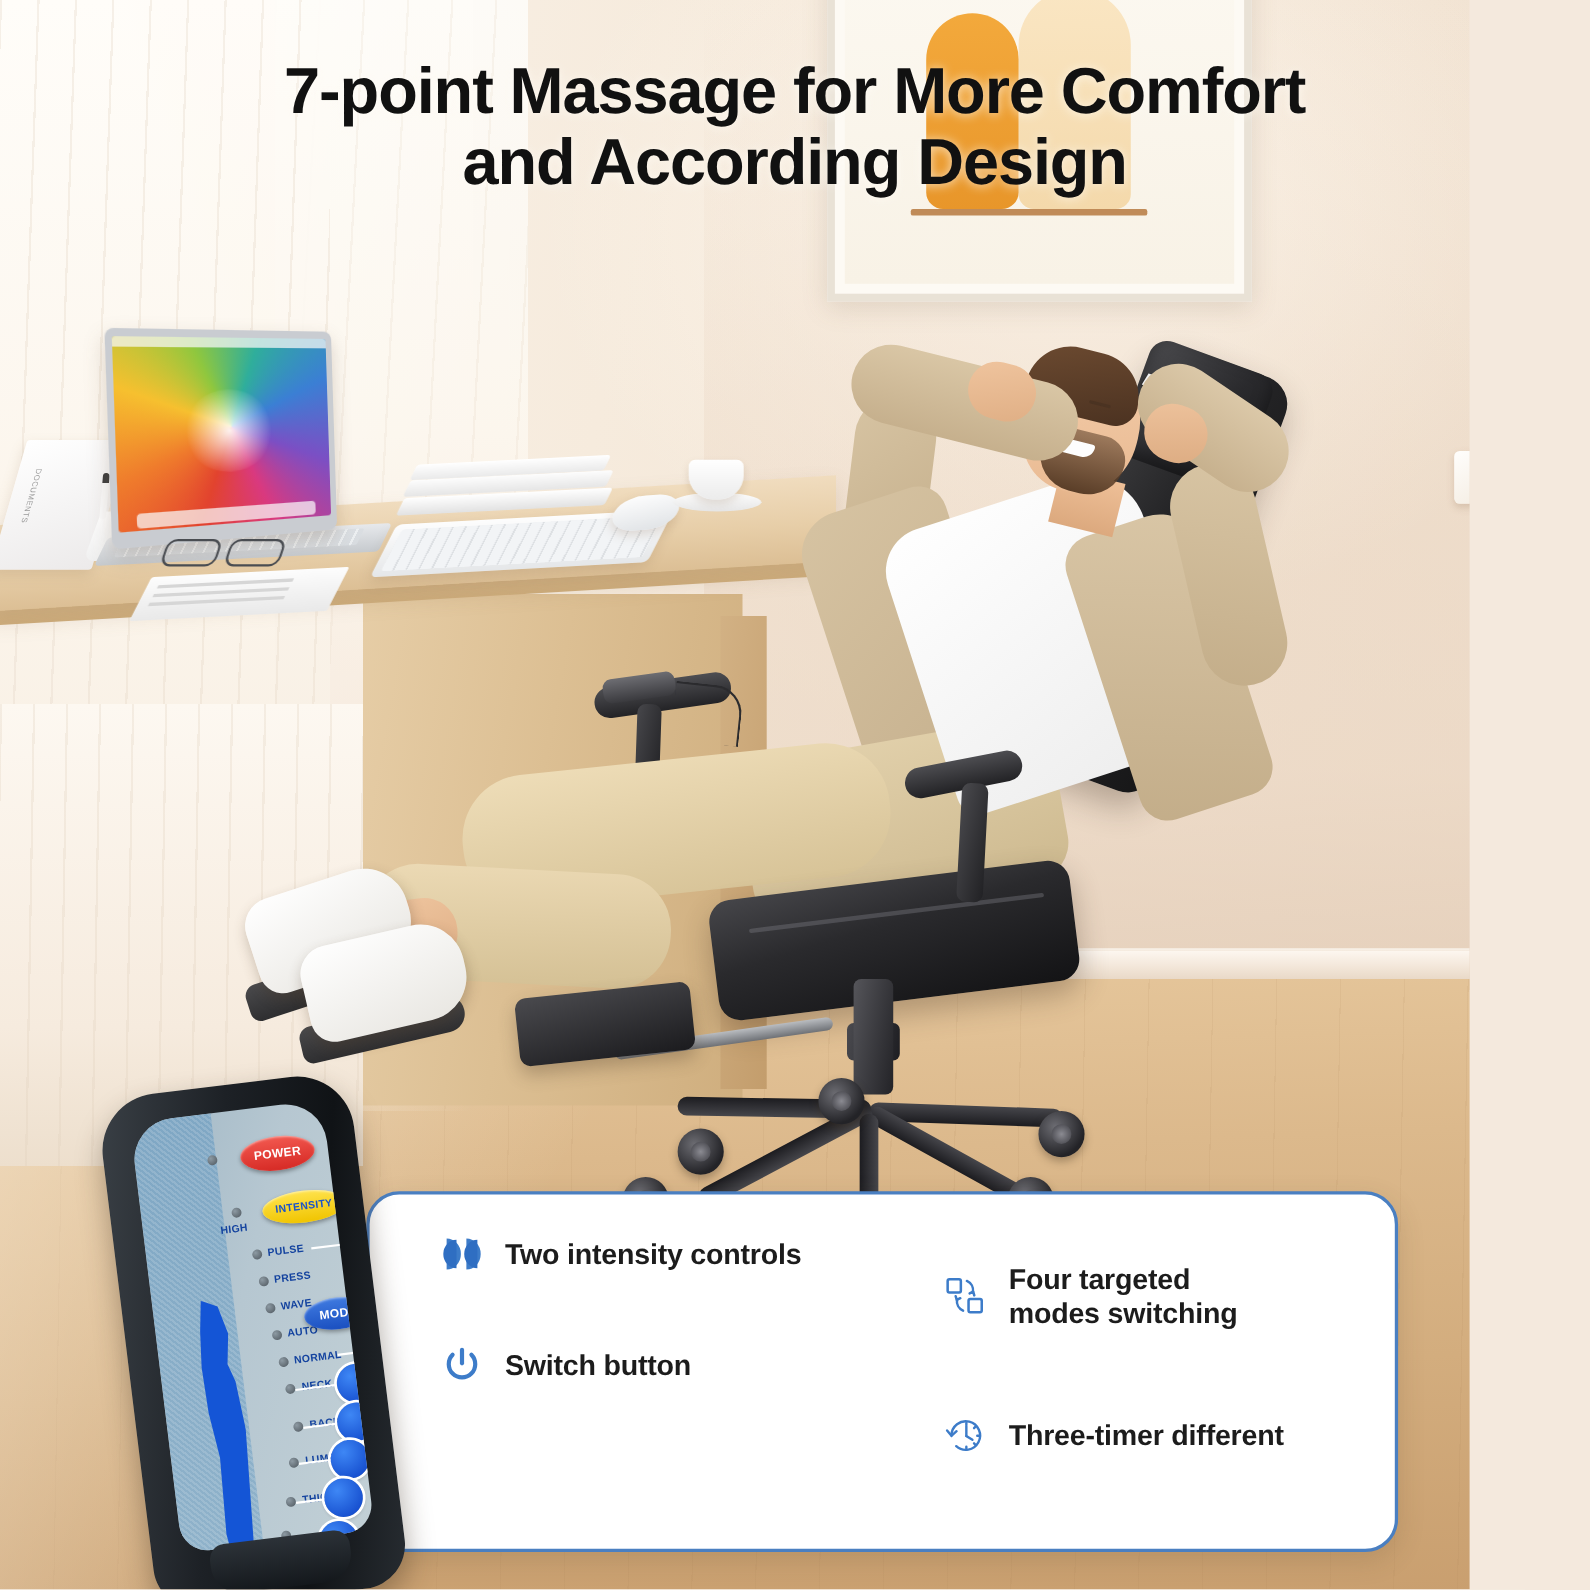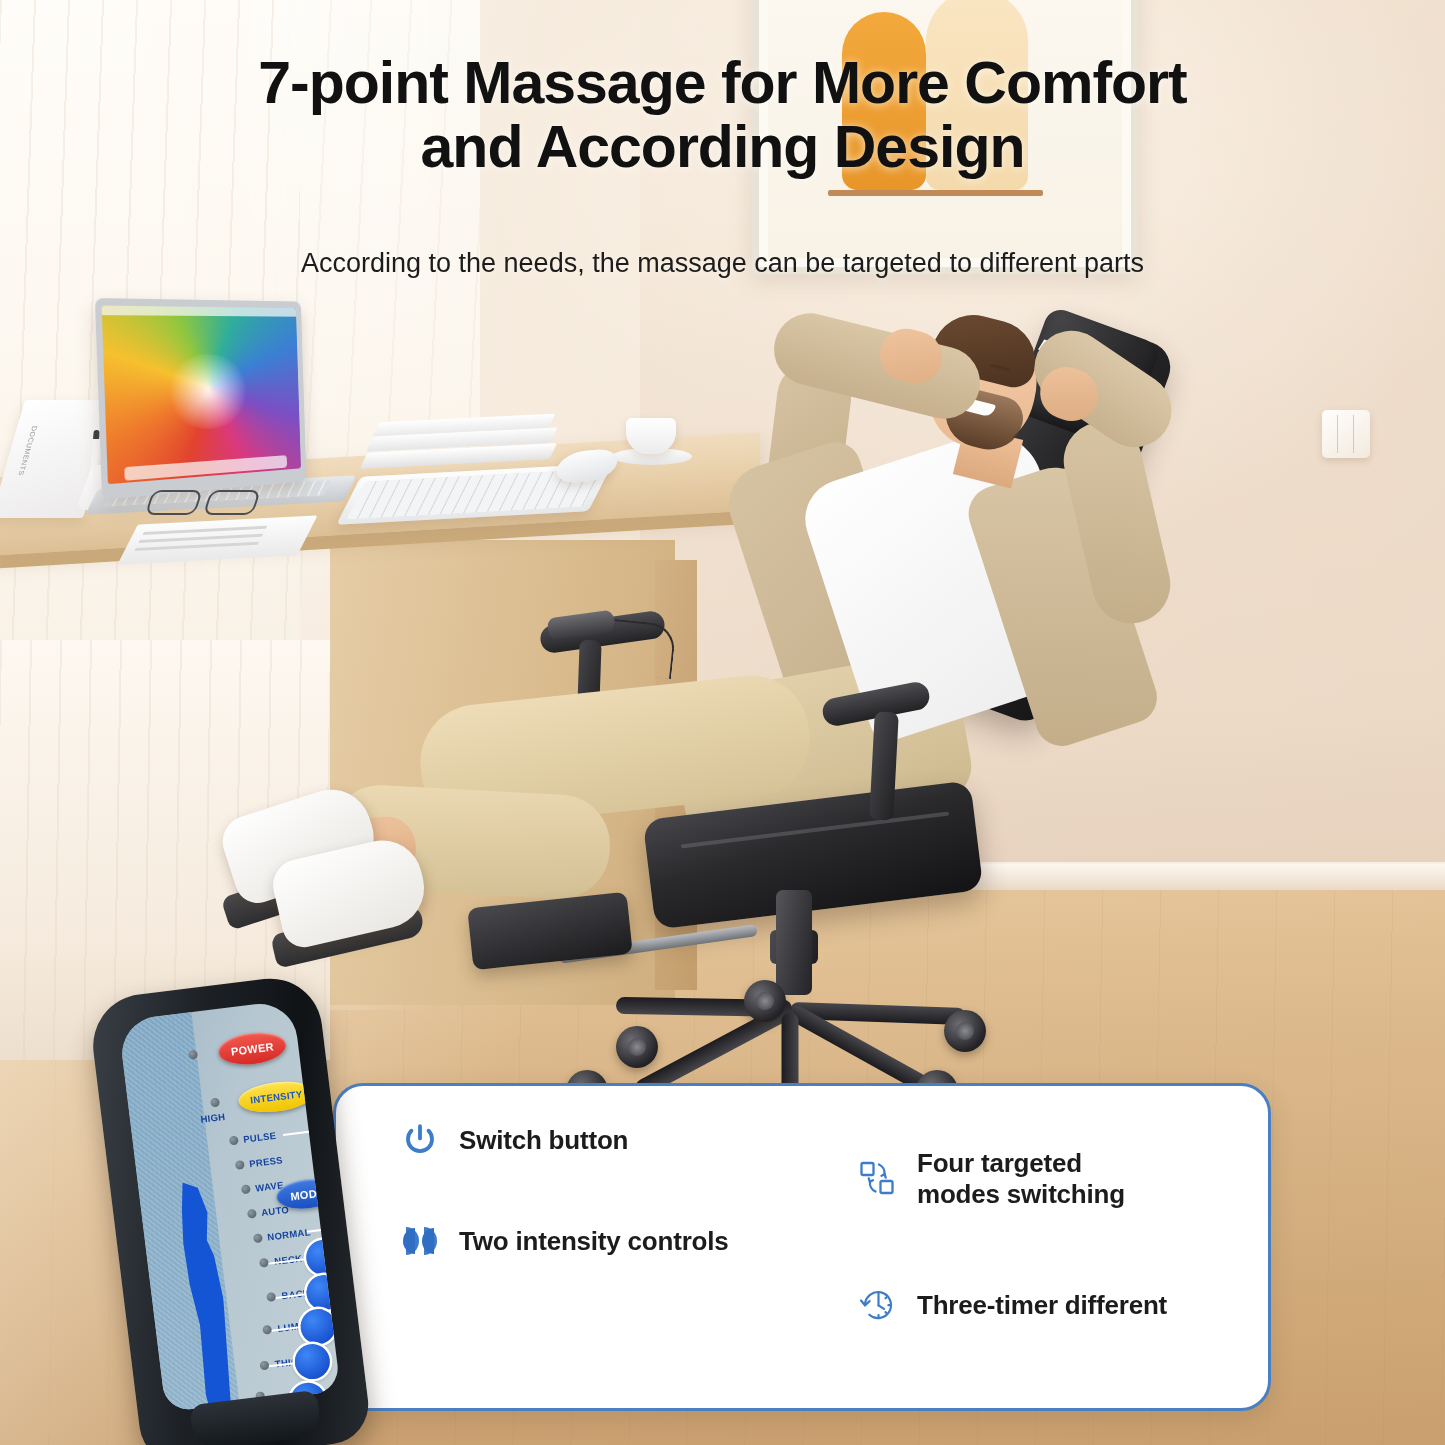--- a/index.html
+++ b/index.html
@@ -1,21 +1,21 @@
 <!DOCTYPE html>
 <html><head>
 <meta charset="utf-8">
 <style>
   html,body{margin:0;padding:0;}
   body{
     width:1445px;height:1445px;overflow:hidden;
     font-family:"Liberation Sans",sans-serif;
     background:#f4e9dd;
   }
-  #stage{position:relative;width:1445px;height:1445px;overflow:hidden;background:#f5ece1;}
+  #stage{position:relative;width:1336px;height:1445px;overflow:hidden;background:#f5ece1;}
 
   
   .wall{position:absolute;left:0;top:0;width:1445px;height:900px;
     background:
       radial-gradient(ellipse 700px 520px at 980px 200px, #fdf6ec 0%, rgba(253,246,236,0) 70%),
       linear-gradient(100deg,#fbf4ec 0%,#f6ebdd 38%,#f3e5d5 62%,#efdfcd 100%);}
   .wall-shade{position:absolute;left:640px;top:0;width:805px;height:900px;
     background:linear-gradient(180deg,rgba(243,227,210,0) 0%,rgba(233,212,192,.55) 78%,rgba(226,203,181,.75) 100%);}
   .baseboard{position:absolute;left:660px;top:862px;width:785px;height:32px;
     background:linear-gradient(180deg,#fdf7f0 0%,#f3e7da 45%,#e4d2be 100%);
@@ -381,47 +381,45 @@
   <div class="caster" style="left:616px;top:1026px"></div>
   <div class="caster" style="left:566px;top:1070px"></div>
   <div class="caster" style="left:744px;top:980px"></div>
 
   <div style="position:absolute;left:0;top:52px;width:1445px;text-align:center;
               font-size:59px;font-weight:bold;color:#111;line-height:1.08;letter-spacing:-1px;
               text-shadow:0 1px 10px rgba(255,252,246,.75);">
     <div>7-point Massage for More Comfort</div>
     <div>and According Design</div>
   </div>
-  <div style="position:absolute;left:0;top:248px;width:1445px;text-align:center;
-              font-size:27px;color:#1c1c1c;text-shadow:0 1px 8px rgba(255,252,246,.7);">According to the needs, the massage can be targeted to different parts</div>
 
   <div class="panel">
 
     <div class="feat-col" style="left:62px;top:32px;gap:57px;">
-
-      <div class="feat">
-        <span class="feat-ico">
-          <svg width="38" height="38" viewBox="0 0 24 24" fill="none" stroke="#3d7cc9" stroke-width="2.4" stroke-linecap="round">
-            <path d="M12 3.2 V11"></path>
-            <path d="M6.6 6.1 a7.6 7.6 0 1 0 10.8 0"></path>
-          </svg>
-        </span>
-        <span class="feat-tx">Switch button</span>
-      </div>
 
       <div class="feat">
         <span class="feat-ico">
           <svg width="36" height="34" viewBox="0 0 36 34">
             <path d="M4 3 a13 14 0 0 1 0 28 Z" fill="#3d7cc9"></path>
             <path d="M13 4 a12 13 0 0 0 0 26 Z" fill="#2f6ec2"></path>
             <path d="M22 3 a13 14 0 0 1 0 28 Z" fill="#3d7cc9"></path>
             <path d="M32 4 a12 13 0 0 0 0 26 Z" fill="#2f6ec2"></path>
           </svg>
         </span>
         <span class="feat-tx">Two intensity controls</span>
+      </div>
+
+      <div class="feat">
+        <span class="feat-ico">
+          <svg width="38" height="38" viewBox="0 0 24 24" fill="none" stroke="#3d7cc9" stroke-width="2.4" stroke-linecap="round">
+            <path d="M12 3.2 V11"></path>
+            <path d="M6.6 6.1 a7.6 7.6 0 1 0 10.8 0"></path>
+          </svg>
+        </span>
+        <span class="feat-tx">Switch button</span>
       </div>
 
     </div>
 
     <div class="feat-col" style="left:520px;top:62px;gap:74px;">
 
       <div class="feat">
         <span class="feat-ico">
           <svg width="40" height="40" viewBox="0 0 40 40" fill="none" stroke="#3d7cc9" stroke-width="2.3" stroke-linecap="round" stroke-linejoin="round">
             <rect x="3.5" y="4" width="12" height="12" rx="1.6"></rect>

